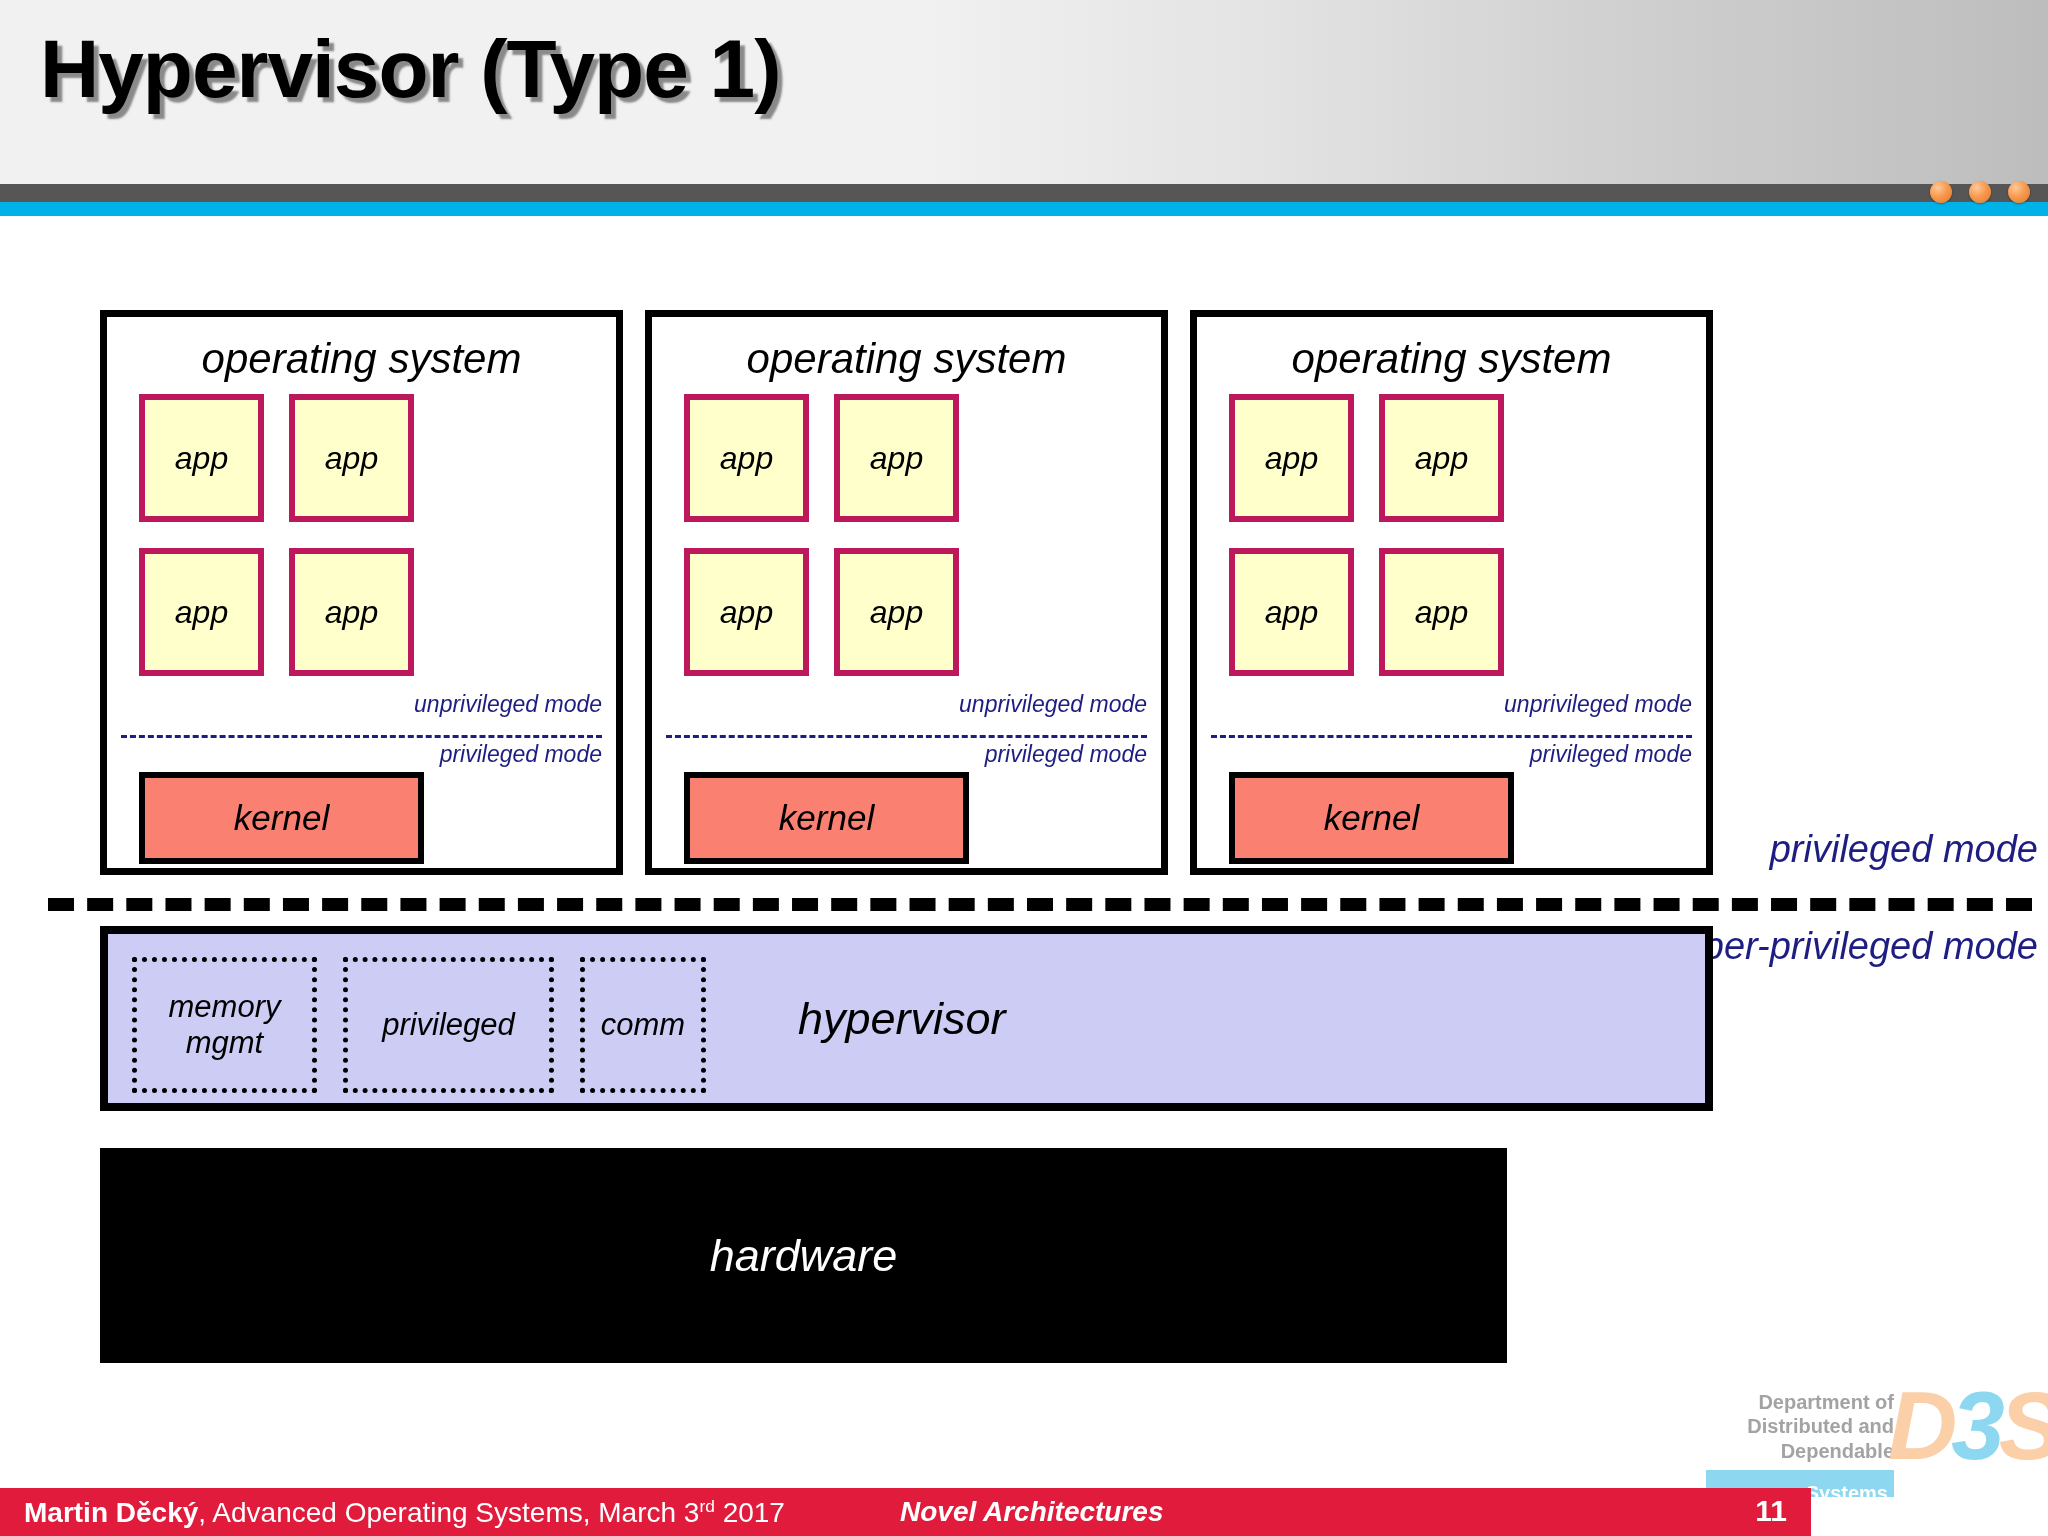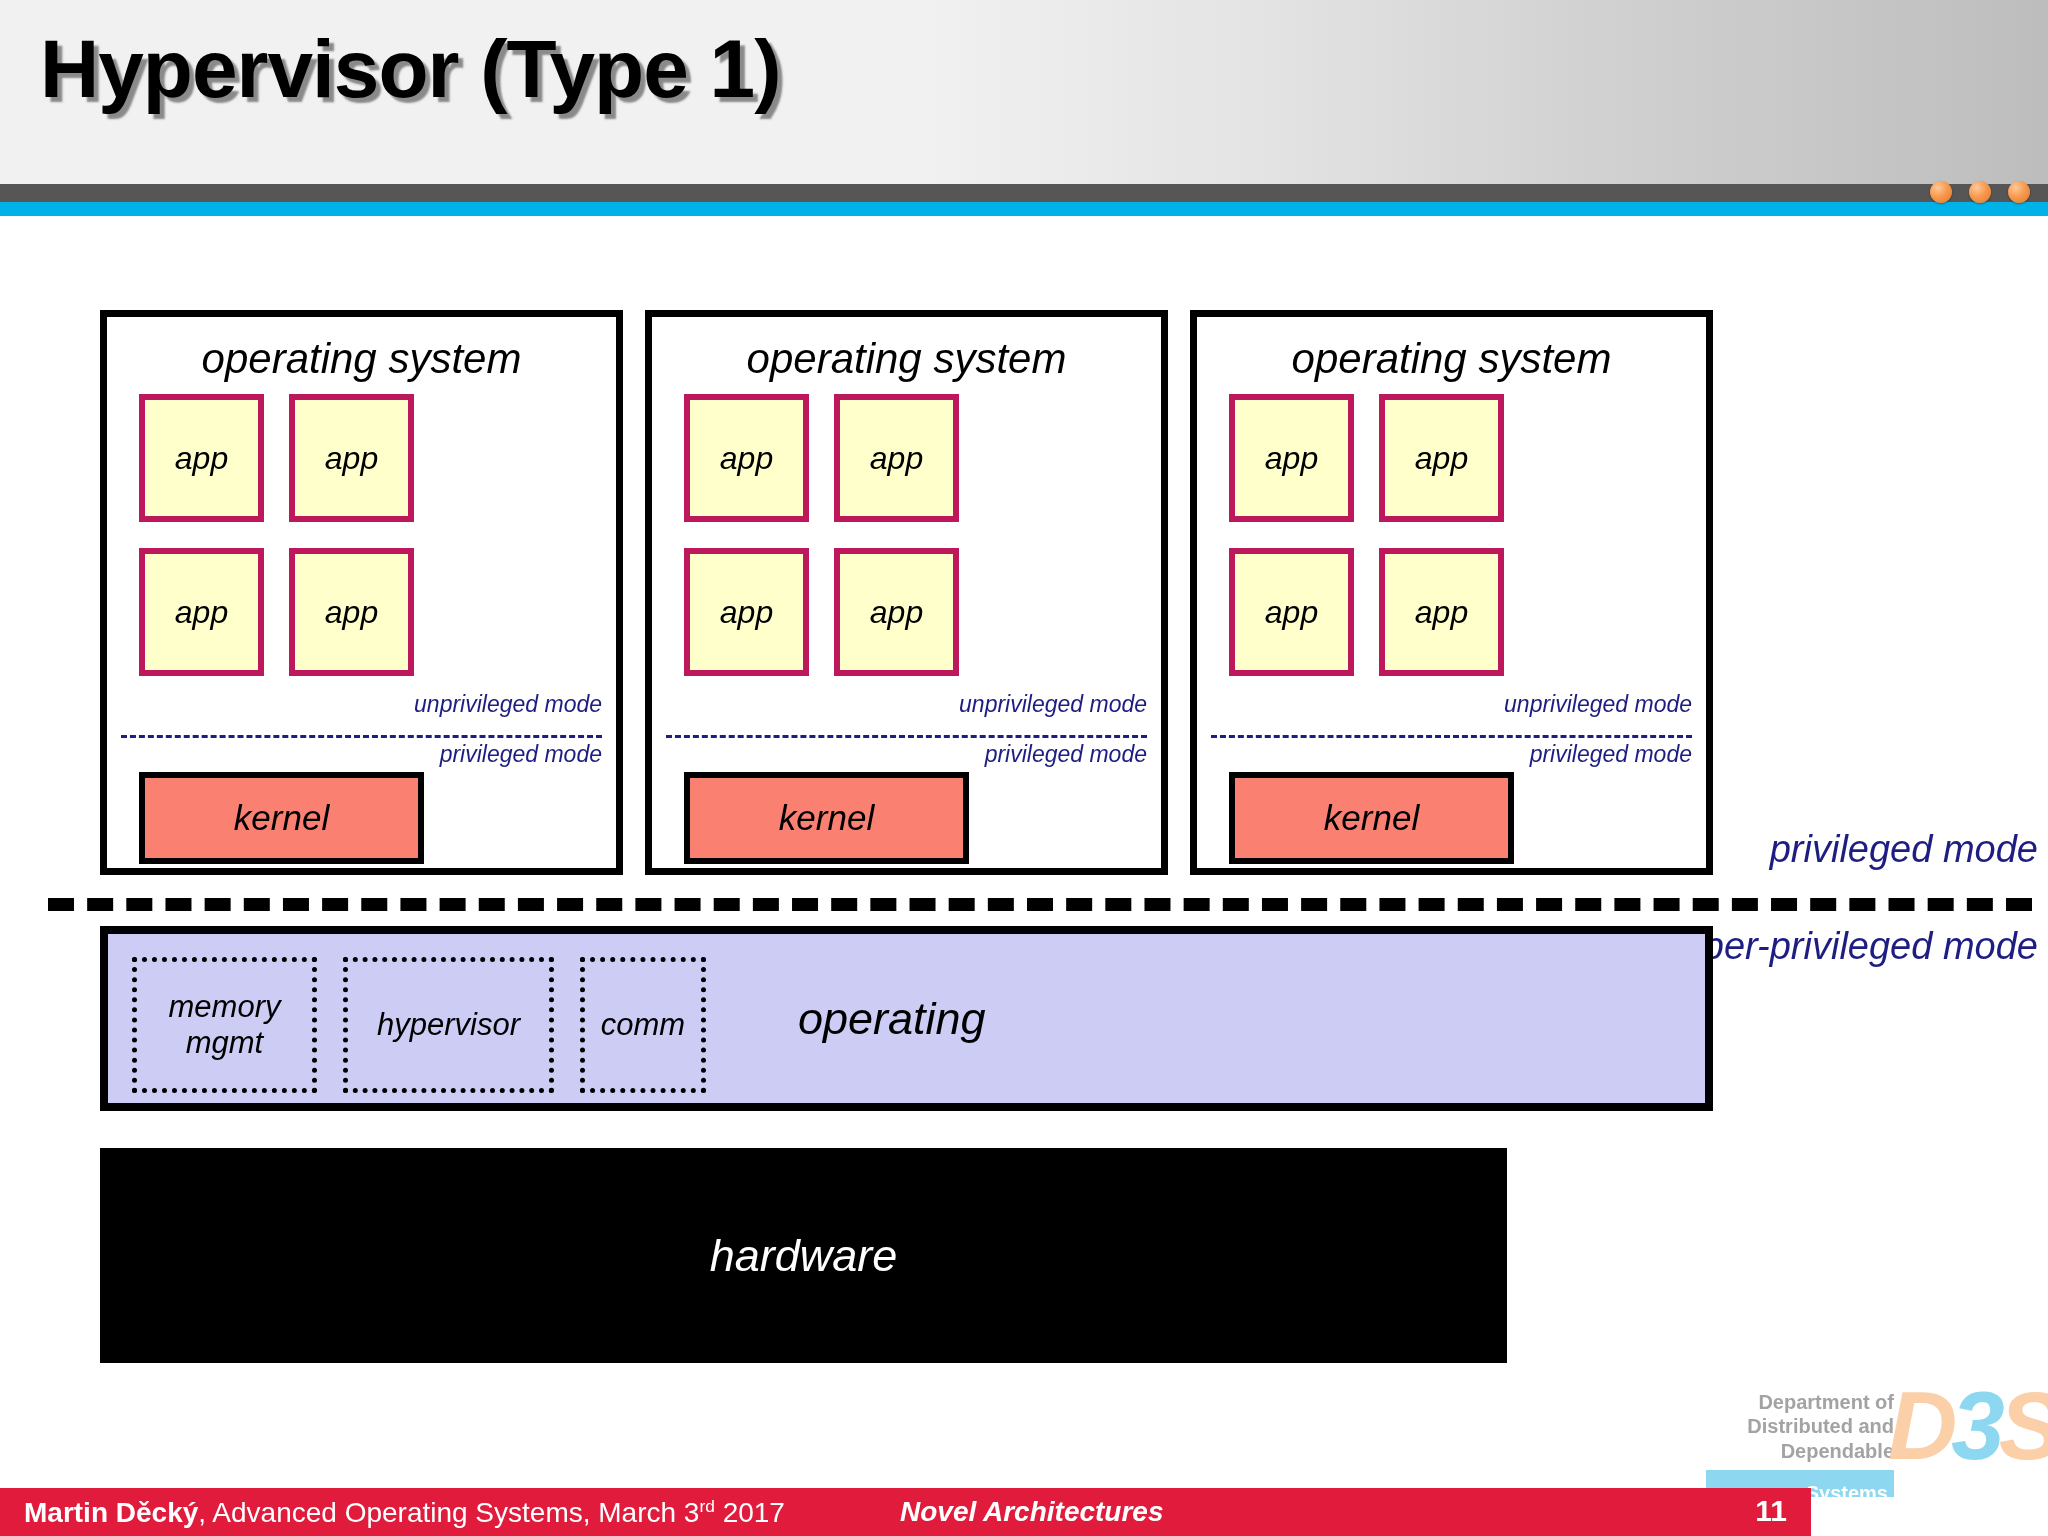--- a/index.html
+++ b/index.html
@@ -329,23 +329,23 @@
 
   <div class="main-dash"></div>
 
   <div class="hypervisor-box">
     <div class="hv-sub s1">
       <span>
         <span>memory</span><br>
         <span>mgmt</span>
       </span>
     </div>
-    <div class="hv-sub s2">hypervisor</div>
+    <div class="hv-sub s2">privileged</div>
     <div class="hv-sub s3">comm</div>
-    <div class="hv-label">operating</div>
+    <div class="hv-label">hypervisor</div>
   </div>
 
   <div class="hardware-box">hardware</div>
 </div>
 
 <div class="logo">
   <div class="logo-text">
     <span>Department of</span><br>
     <span>Distributed and</span><br>
     <span>Dependable</span>

